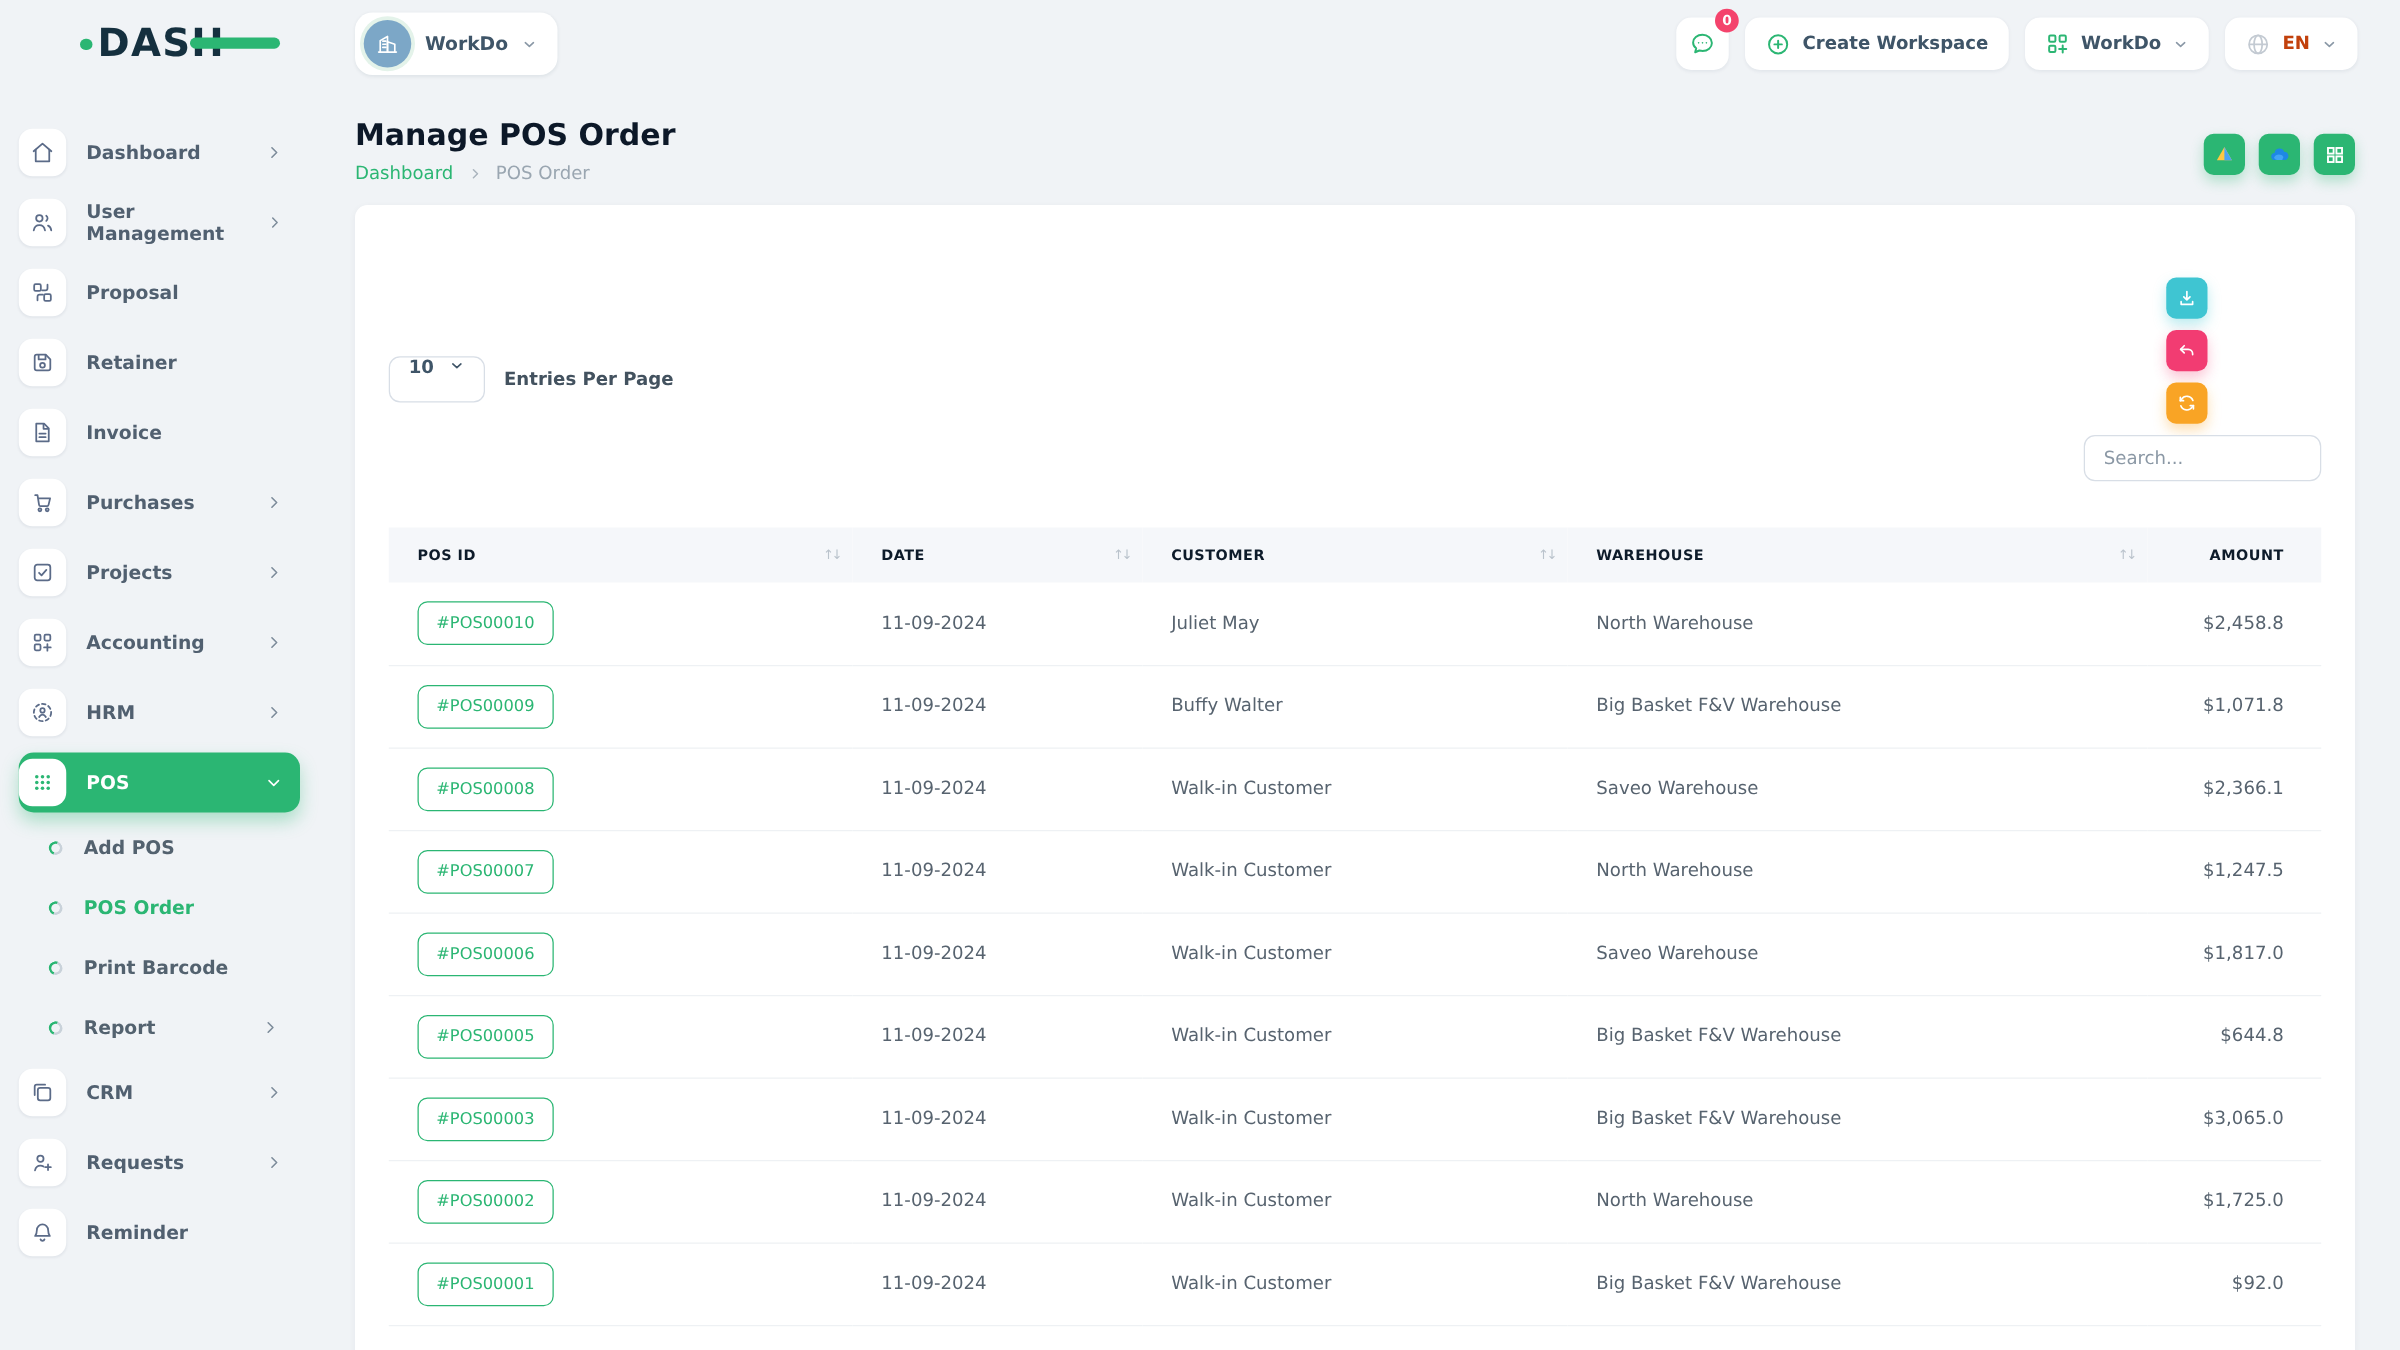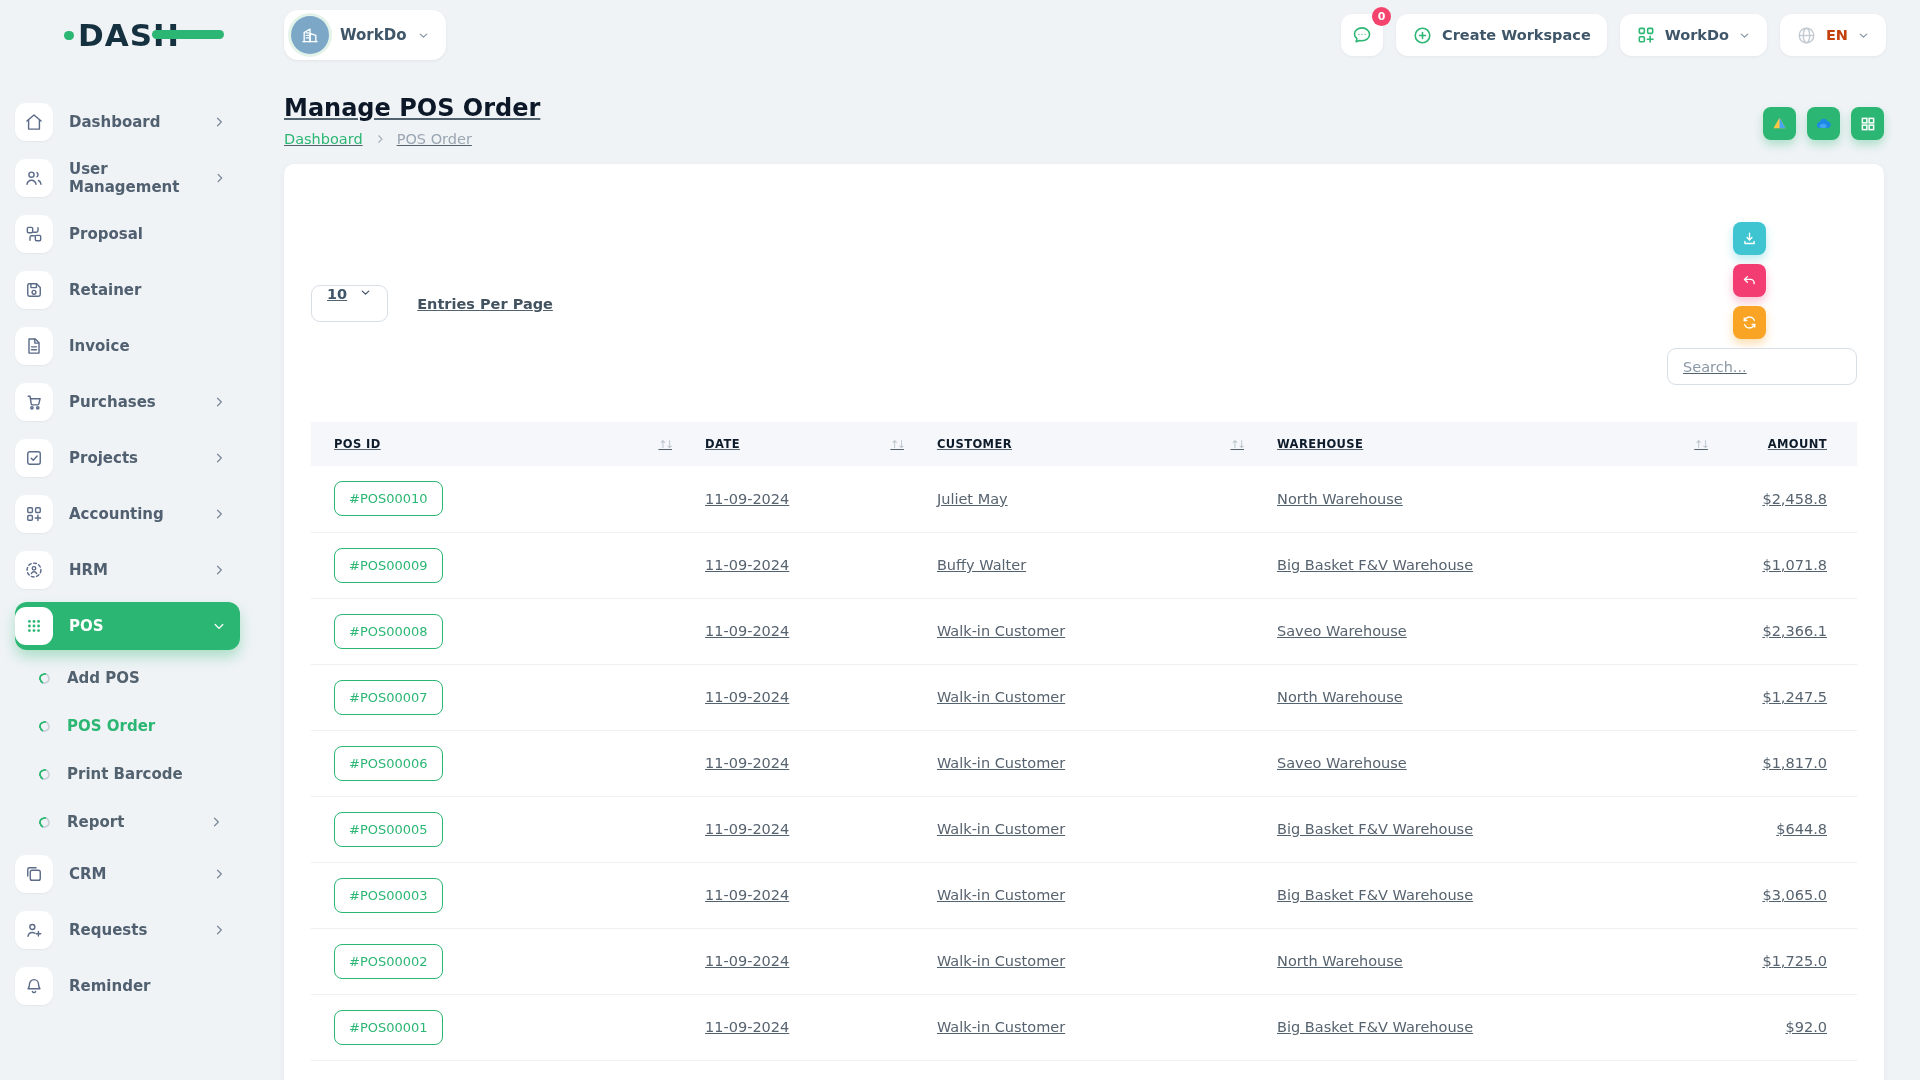--- a/index.html
+++ b/index.html
@@ -34,35 +34,35 @@
   .side-item.active .side-label { color:#fff; }
   .side-item.active .side-chev { color:#fff; }
   .side-item.active .icon-box { color:#2bb673; box-shadow:none; }
   .sub-item { display:flex; align-items:center; height:40px; margin:0 20px 8px 0; padding-left:39px; cursor:pointer; }
   .bullet { width:11px; height:11px; flex:0 0 11px; border:2px solid #c9d2da; border-radius:50%; border-top-color:#2bb673; border-left-color:#2bb673; transform:rotate(-25deg); }
   .sub-label { margin-left:17px; font-size:15px; font-weight:600; color:#53626f; }
   .sub-item.active .sub-label { color:#2bb673; }
   .sub-chev { margin-left:auto; margin-right:17px; color:#7c8b9a; }
 
   
-  .main { flex:1; padding:24px 36px 0 24px;text-decoration:underline; }
+  .main { flex:1; padding:24px 36px 0 24px; }
   .page-head { display:flex; align-items:flex-start; }
   .page-title { font-size:24px; font-weight:700; color:#0c1828; }
   .crumbs { margin-top:9px; font-size:14.5px; display:flex; align-items:center; }
   .crumb-home { color:#2bb673; cursor:pointer; }
   .crumb-sep { color:#aab4be; margin:0 11px; font-size:12px; }
   .crumb-cur { color:#9aa6b1; }
   .head-actions { margin-left:auto; display:flex; gap:11px; margin-top:13px; }
   .sq-btn { width:33px; height:33px; border-radius:8px; background:#2bb673; display:flex; align-items:center; justify-content:center; box-shadow:0 5px 10px rgba(43,182,115,.32); cursor:pointer; }
 
   .card { margin-top:17px; background:#fff; border-radius:10px; padding:58px 27px 24px; height:932px; box-shadow:0 2px 6px rgba(21,34,50,.05); }
 
   .toolbar { display:flex; align-items:center; margin-bottom:37px; }
   .select-box { display:flex; gap:12px; border:1px solid #d8dee6; border-radius:9px; height:37px; padding:0 15px; font-size:14.5px; color:#3f5568; font-weight:600; cursor:pointer; background:#fff; }
-  .entries-label { margin-left:29px; font-size:14.5px; font-weight:600; color:#43525f; }
+  .entries-label { margin-left:15px; font-size:14.5px; font-weight:600; color:#43525f; }
   .toolbar-right { margin-left:auto; display:flex; align-items:center; gap:9px;flex-direction:column; }
   .tb-btn { width:33px; height:33px; border-radius:8px; display:flex; align-items:center; justify-content:center; color:#fff; cursor:pointer; }
   .tb-download { background:#3fc5d2; box-shadow:0 5px 10px rgba(63,197,210,.35); }
   .tb-undo { background:#f23c72; box-shadow:0 5px 10px rgba(242,60,114,.3); }
   .tb-refresh { background:#f9a425; box-shadow:0 5px 10px rgba(249,164,37,.35); }
   .search { width:190px; height:37px; border:1px solid #d8dee6; border-radius:9px; margin-left:25px; padding:0 15px; font-size:14.5px; color:#67758a; outline:none; font-family:inherit; background:#fff; }
   .search::placeholder { color:#8b98a5; }
 
   table { width:100%; border-collapse:collapse; }
   thead tr { background:#f5f7fa; }

